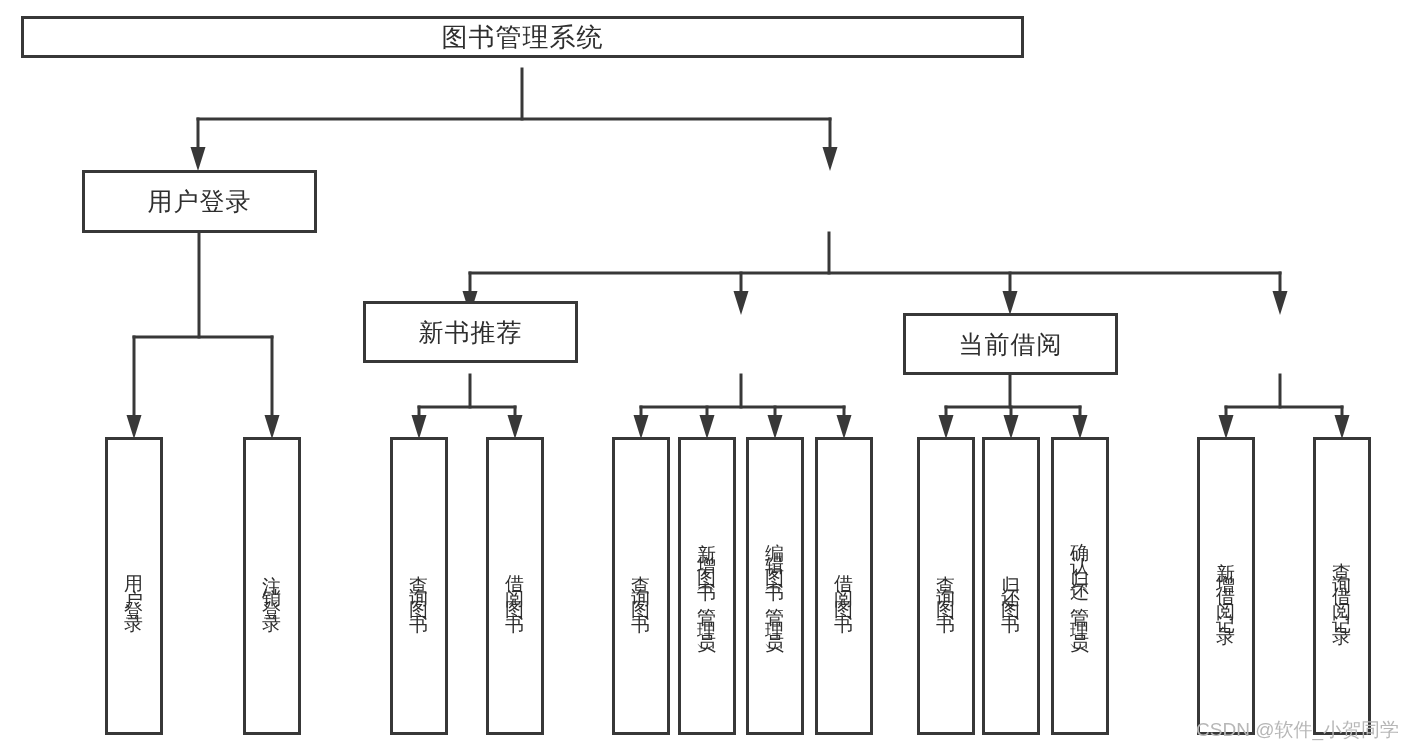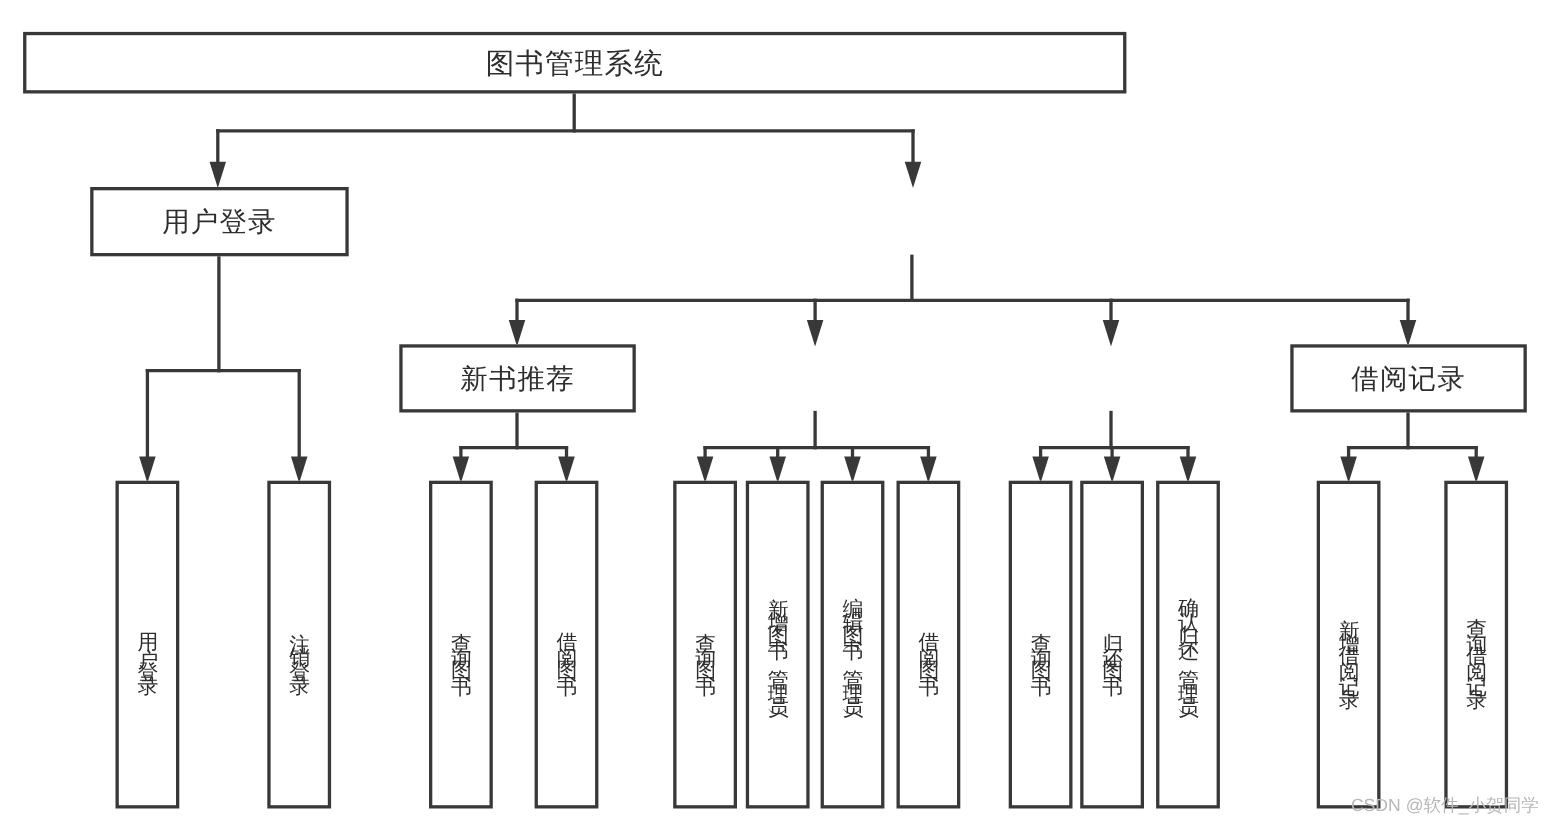--- a/index.html
+++ b/index.html
@@ -61,21 +61,21 @@
     font-size: 19px;
     line-height: 1;
     letter-spacing: 13px;
     white-space: nowrap;
   }
 
   .watermark {
     position: absolute;
     right: 6px;
     bottom: 4px;
-    font-size: 16px;
+    font-size: 19px;
     color: var(--watermark);
     white-space: nowrap;
     z-index: 5;
   }
 </style>
 </head>
 <body>
 
 <div class="canvas">
 
@@ -127,33 +127,33 @@
       <line x1="1011" y1="407" x2="1011" y2="423" class="connector-line"></line>
       <polygon points="1003.5,415 1018.5,415 1011,439" class="arrowhead"></polygon>
       <line x1="1080" y1="407" x2="1080" y2="423" class="connector-line"></line>
       <polygon points="1072.5,415 1087.5,415 1080,439" class="arrowhead"></polygon>
       <line x1="1226" y1="407" x2="1226" y2="423" class="connector-line"></line>
       <polygon points="1218.5,415 1233.5,415 1226,439" class="arrowhead"></polygon>
       <line x1="1342" y1="407" x2="1342" y2="423" class="connector-line"></line>
       <polygon points="1334.5,415 1349.5,415 1342,439" class="arrowhead"></polygon>
     </svg>
 
-  <div class="node node-h node-root" style="left:21px;top:29px;width:1003px;height:56px">
+  <div class="node node-h node-root" style="left:21px;top:16px;width:1003px;height:42px">
     <span>图书管理系统</span>
   </div>
 
   <div class="node node-h" style="left:82px;top:170px;width:235px;height:63px">
     <span>用户登录</span>
   </div>
 
-  <div class="node node-h" style="left:363px;top:313px;width:215px;height:62px">
+  <div class="node node-h" style="left:363px;top:301px;width:215px;height:62px">
     <span>新书推荐</span>
   </div>
-  <div class="node node-h" style="left:1173px;top:313px;width:215px;height:62px">
-    <span>借阅记录</span>
+  <div class="node node-h" style="left:903px;top:313px;width:215px;height:62px">
+    <span>当前借阅</span>
   </div>
 
   <div class="node node-leaf" style="left:105px">
     <span>用户登录</span>
   </div>
   <div class="node node-leaf" style="left:243px">
     <span>注销登录</span>
   </div>
 
   <div class="node node-leaf" style="left:390px">

